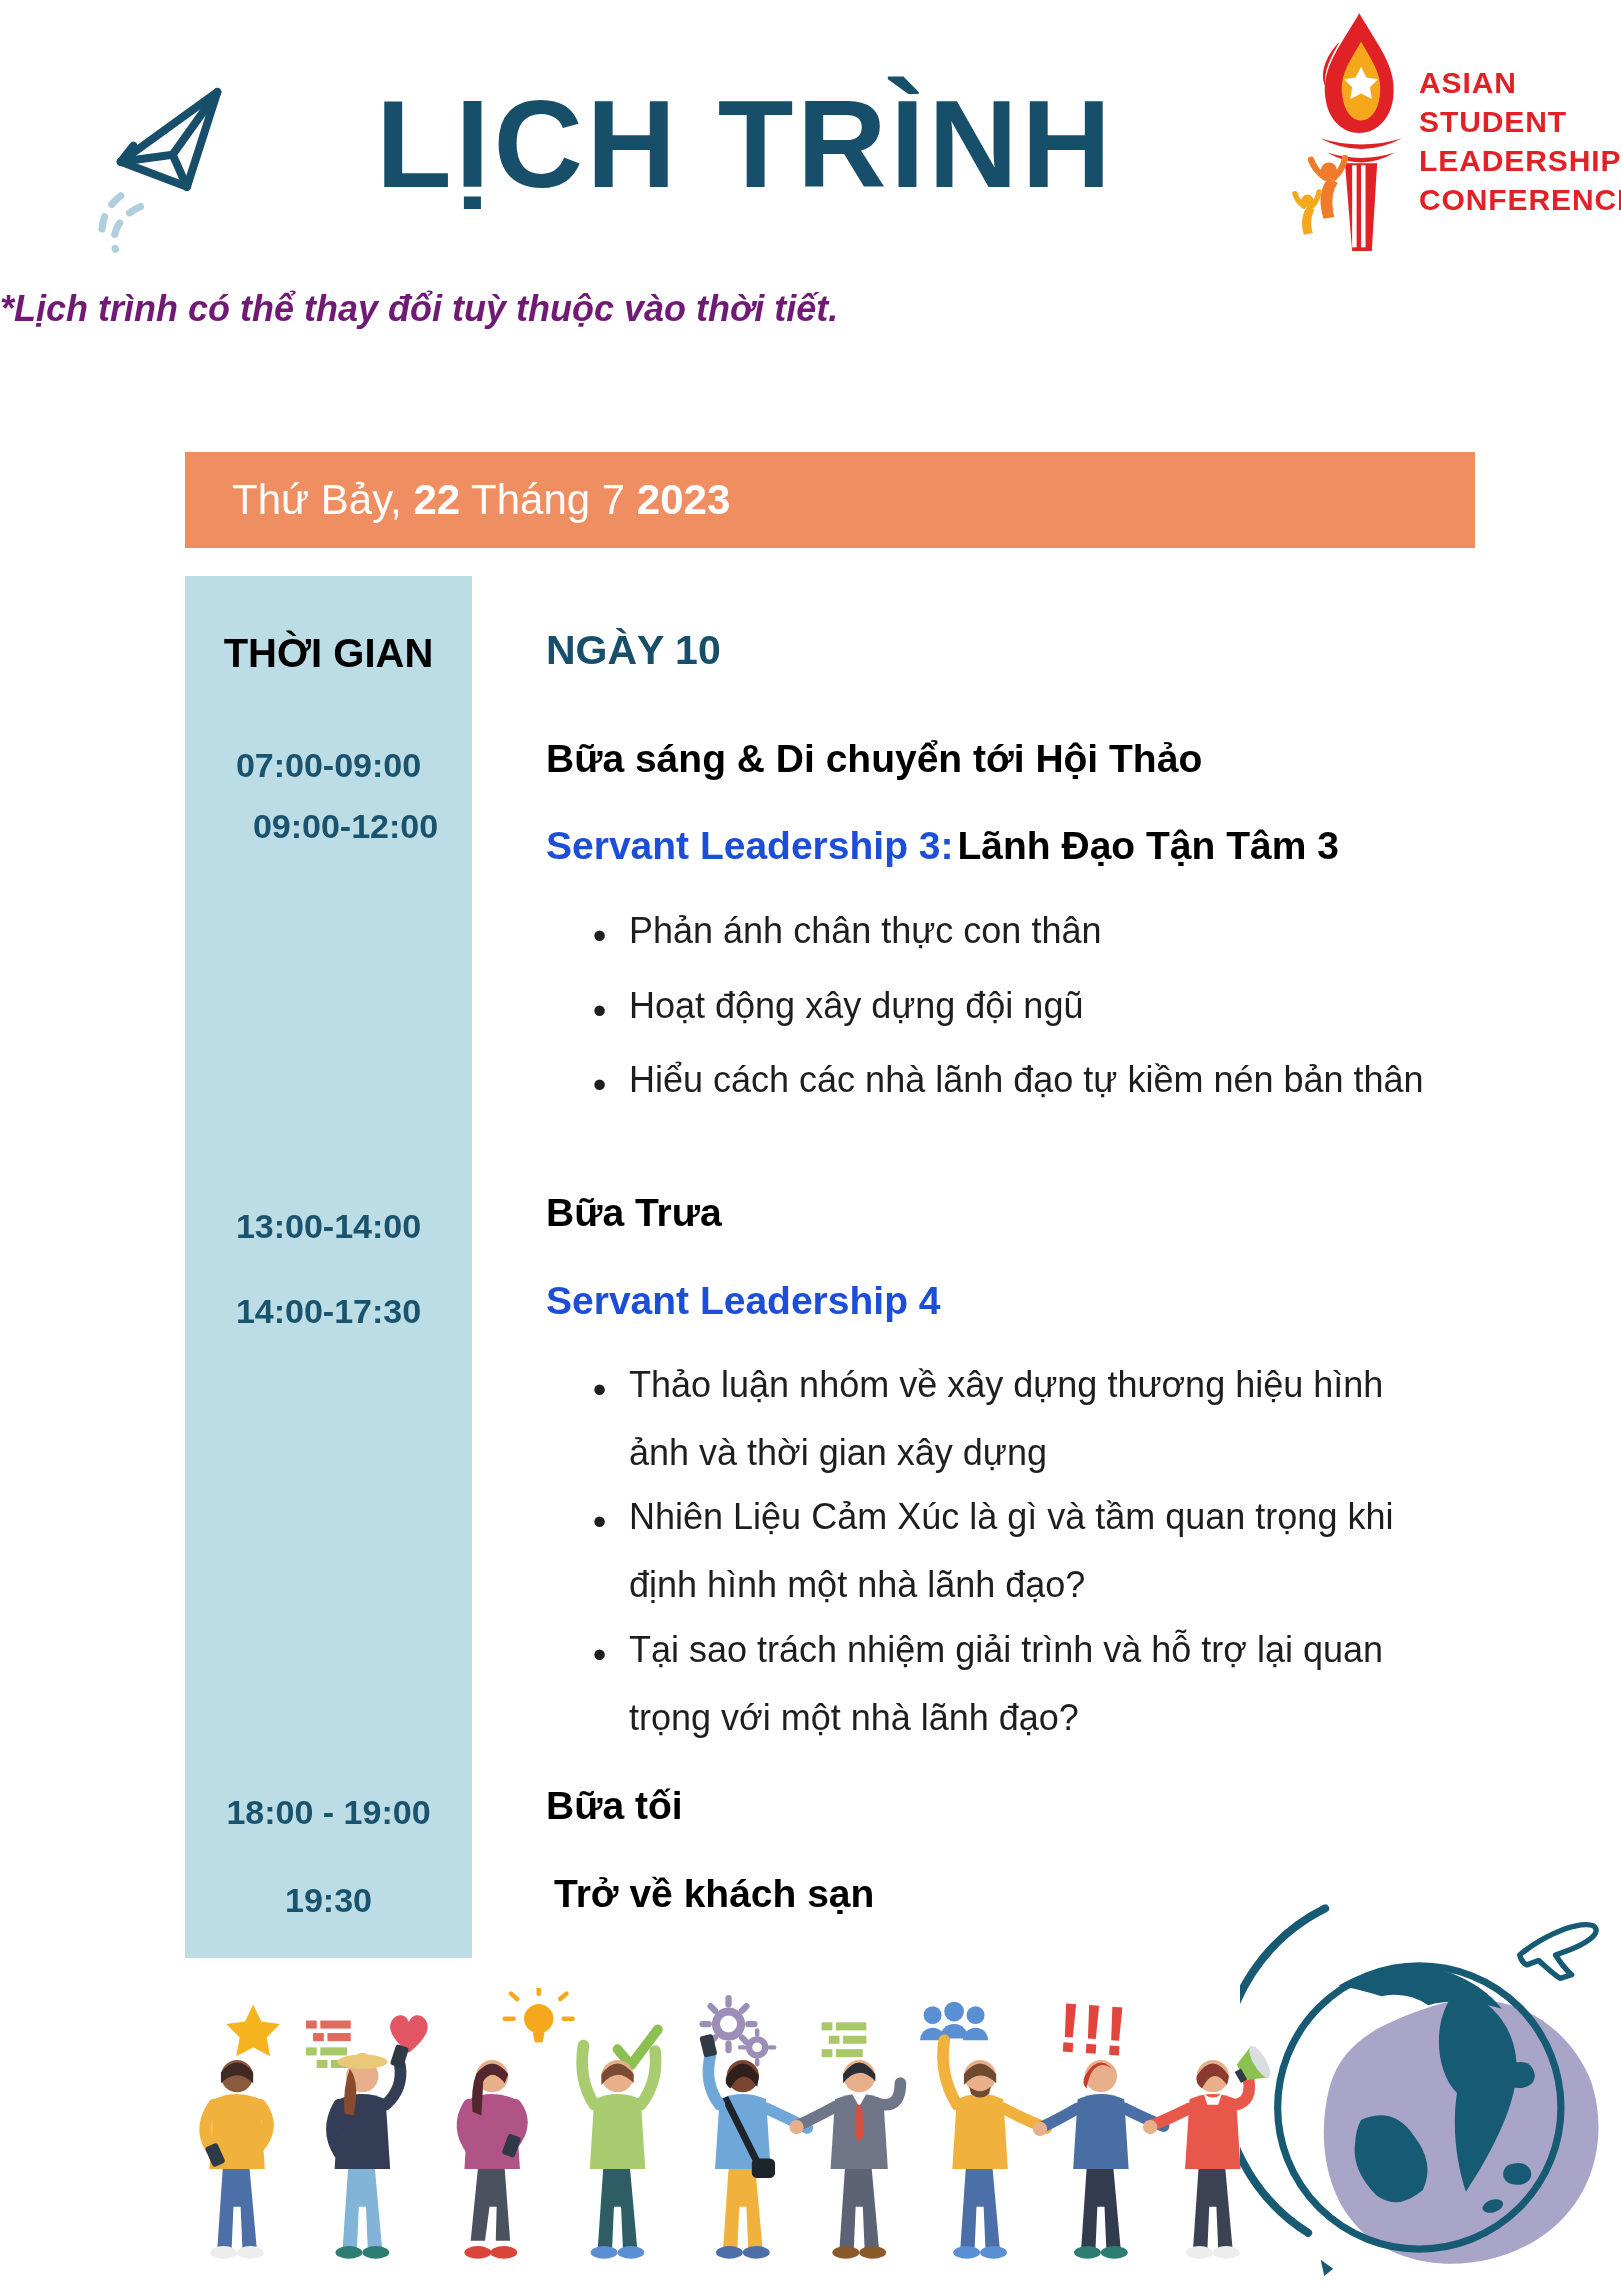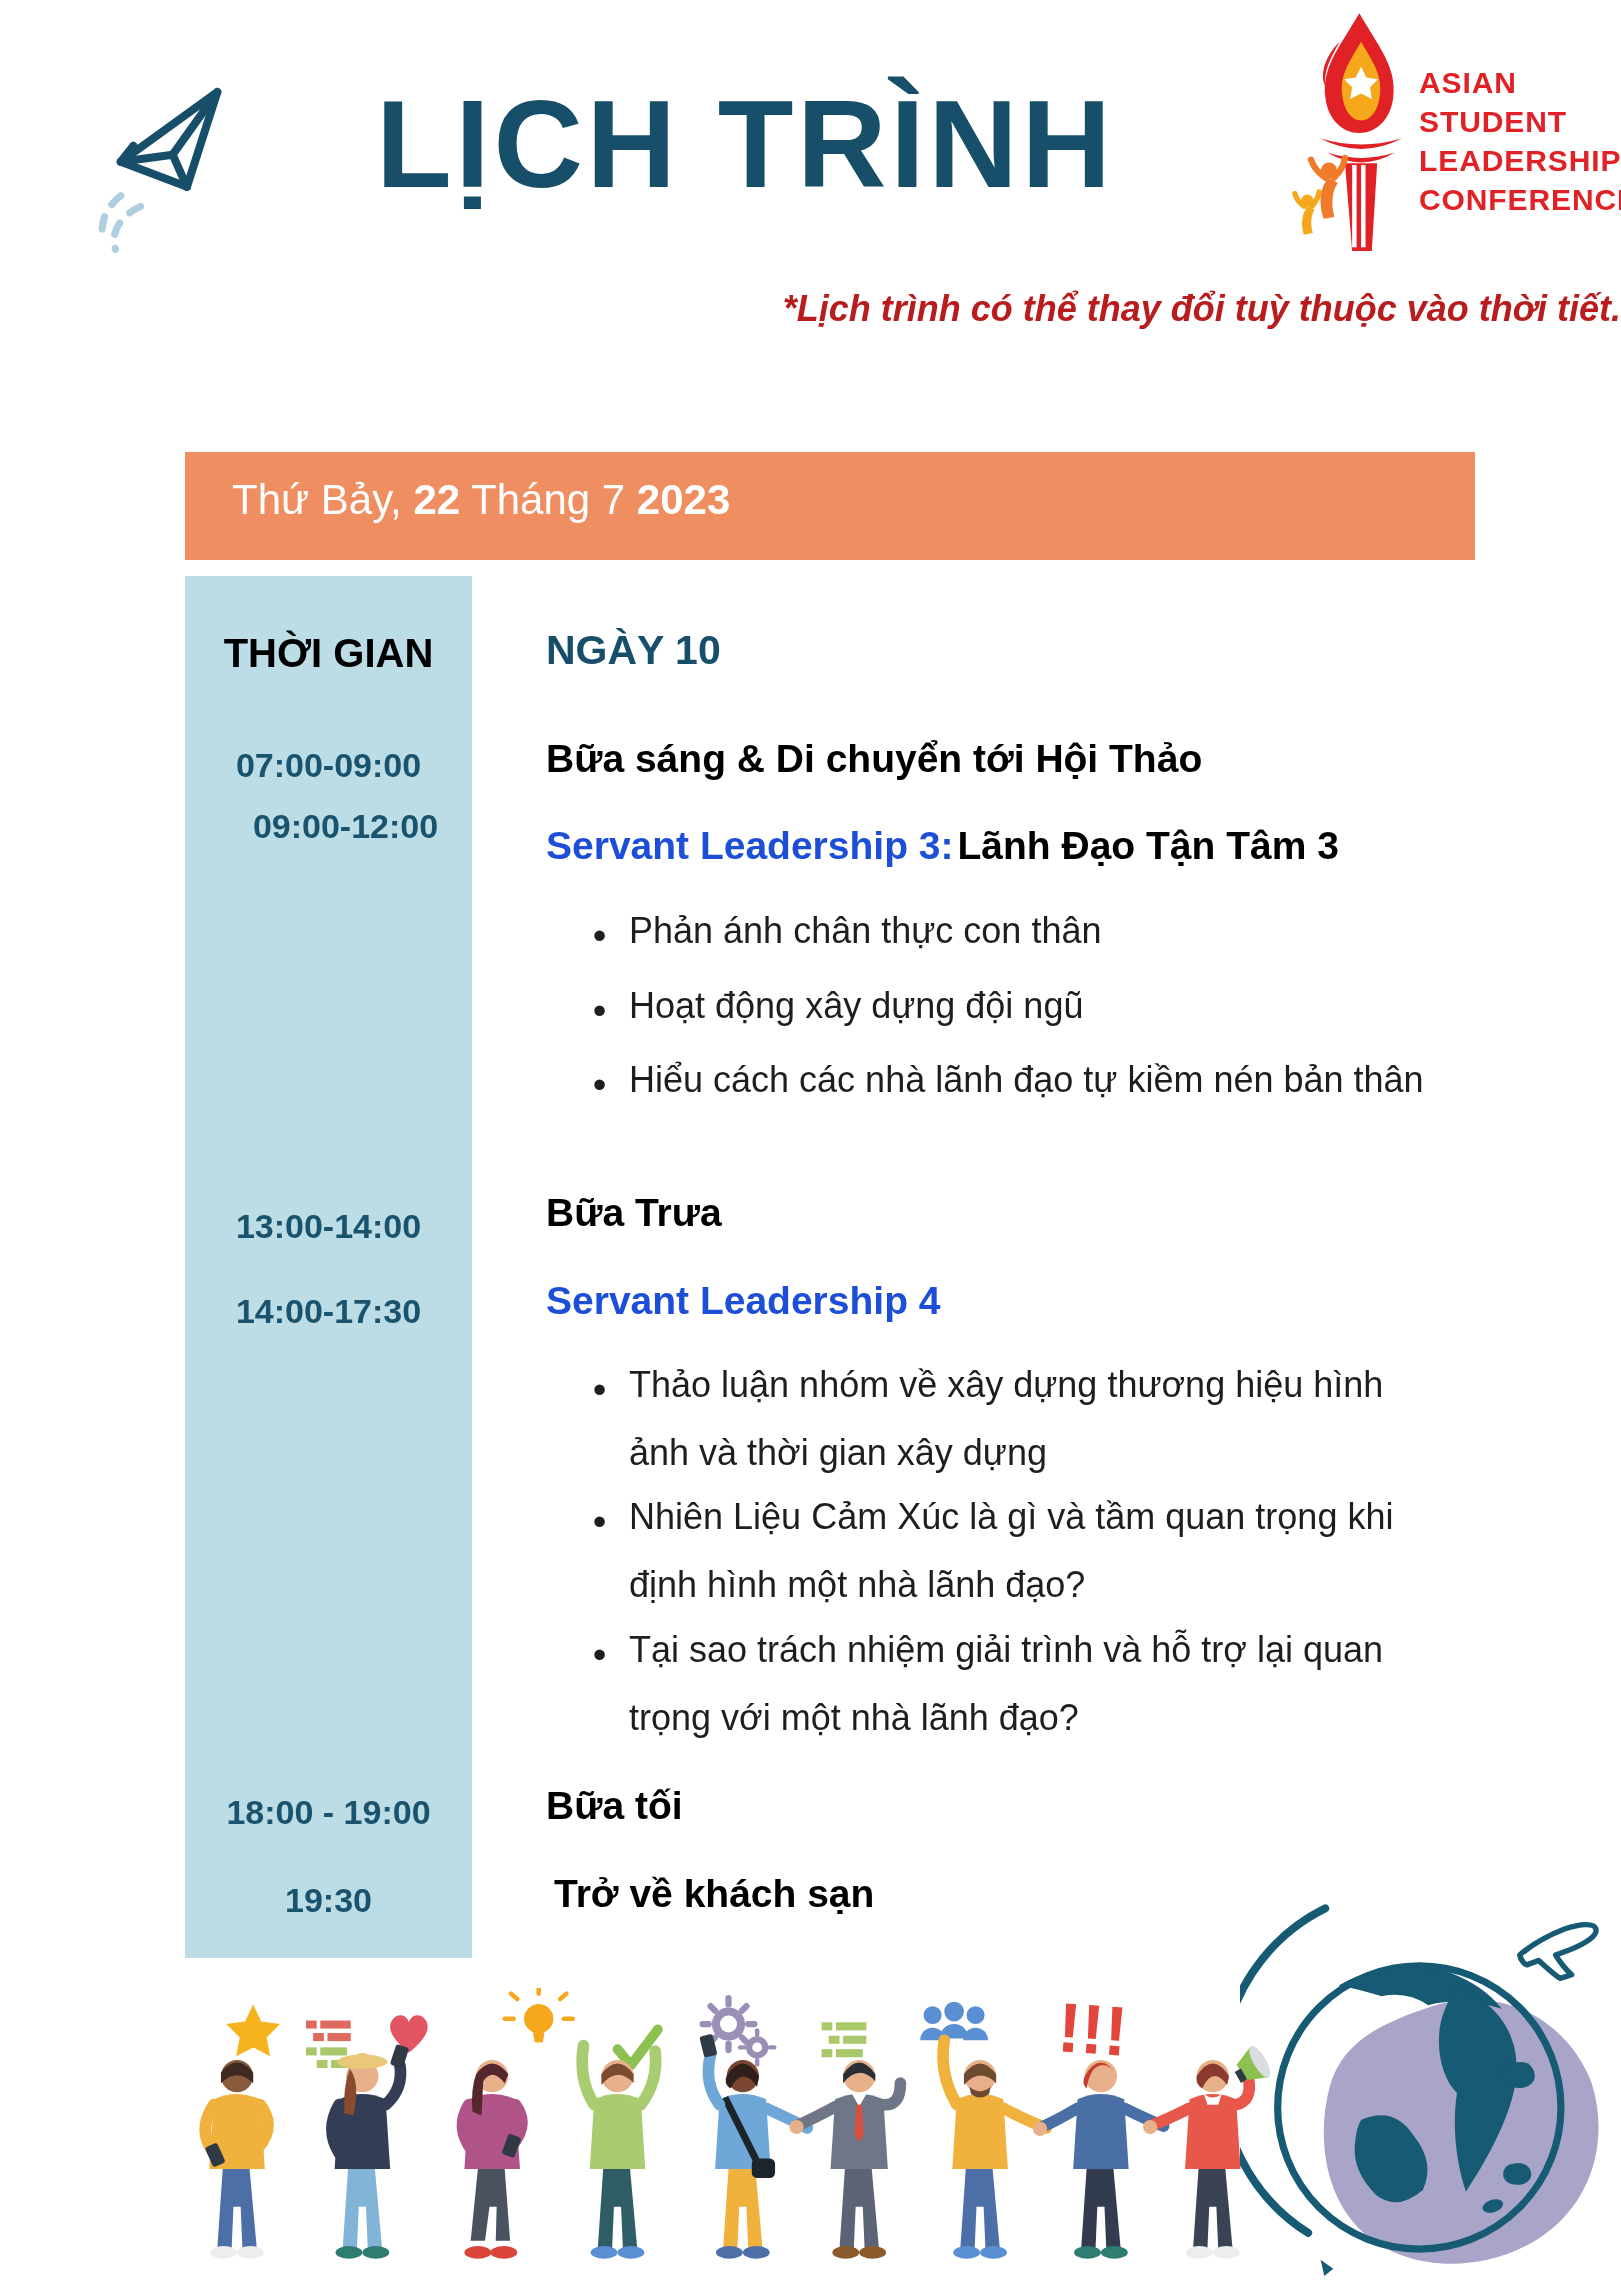--- a/index.html
+++ b/index.html
@@ -9,33 +9,33 @@
   }
   .abs{position:absolute;}
 
   
   #page-title{
     left:376px;top:82px;
     font-size:124px;font-weight:800;letter-spacing:3.6px;
     color:#174F6A;white-space:nowrap;line-height:1;
   }
   #schedule-note{
-    left:0;right:0;top:288px;text-align:right;
-    font-size:36px;font-weight:700;font-style:italic;color:#b91c1c;
+    left:0;right:0;top:288px;text-align:left;
+    font-size:36px;font-weight:700;font-style:italic;color:#701a75;
   }
   #logo{left:1286px;top:10.7px;width:335px;height:251px;}
   #logo-text{
     position:absolute;left:133px;top:52px;
     color:#E02227;font-weight:800;font-size:30px;line-height:39px;letter-spacing:0.9px;
     white-space:nowrap;
   }
 
   
   #date-banner{
-    left:185px;top:452px;width:1290px;height:108px;background:#EF8E61;
+    left:185px;top:452px;width:1290px;height:96px;background:#EF8E61;
     color:#ffffff;font-size:42px;line-height:96px;padding-left:47px;box-sizing:border-box;
     white-space:nowrap;
   }
   #date-banner .bold{font-weight:700;}
   #date-banner .reg{font-weight:400;}
 
   
   #time-column{left:185px;top:576px;width:287px;height:1382px;background:#BCDCE6;}
   .time-cell{
     position:absolute;left:185px;width:287px;text-align:center;

